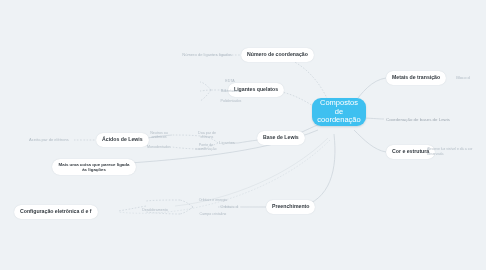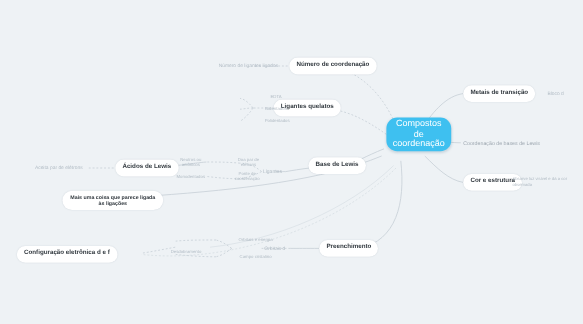--- a/index.html
+++ b/index.html
@@ -118,21 +118,21 @@
       <path d="M193,207 C188,211 184,213 180,214" stroke-dasharray="1.6 1.6"></path>
       <path d="M180,200 C168,200 155,200 146,201" stroke-dasharray="1.6 1.6"></path>
       <path d="M180,214 C168,214 155,213 146,212" stroke-dasharray="1.6 1.6"></path>
       <path d="M146,206 C135,208 125,210 118,211" stroke-dasharray="1.6 1.6"></path>
 
       <path d="M330,140 C280,190 190,220 118,212" stroke-dasharray="1.6 1.6" opacity="0.6"></path>
       <path d="M328,138 C290,175 230,200 175,206" opacity="0.5"></path>
     </g>
   </svg>
 
-  <div class="node root" style="left:322px; top:98px; width:54px; height:28px;">
+  <div class="node root" style="left:312px; top:98px; width:54px; height:28px;">
     <span>Compostos de coordenação</span>
   </div>
 
   <div class="node pill" style="left:241px; top:48px; height:14px;">
     <span>Número de coordenação</span>
   </div>
   <div class="node ghost" style="left:178px; top:50px; width:58px; height:10px;">
     <span>Número de ligantes ligados</span>
   </div>
 

